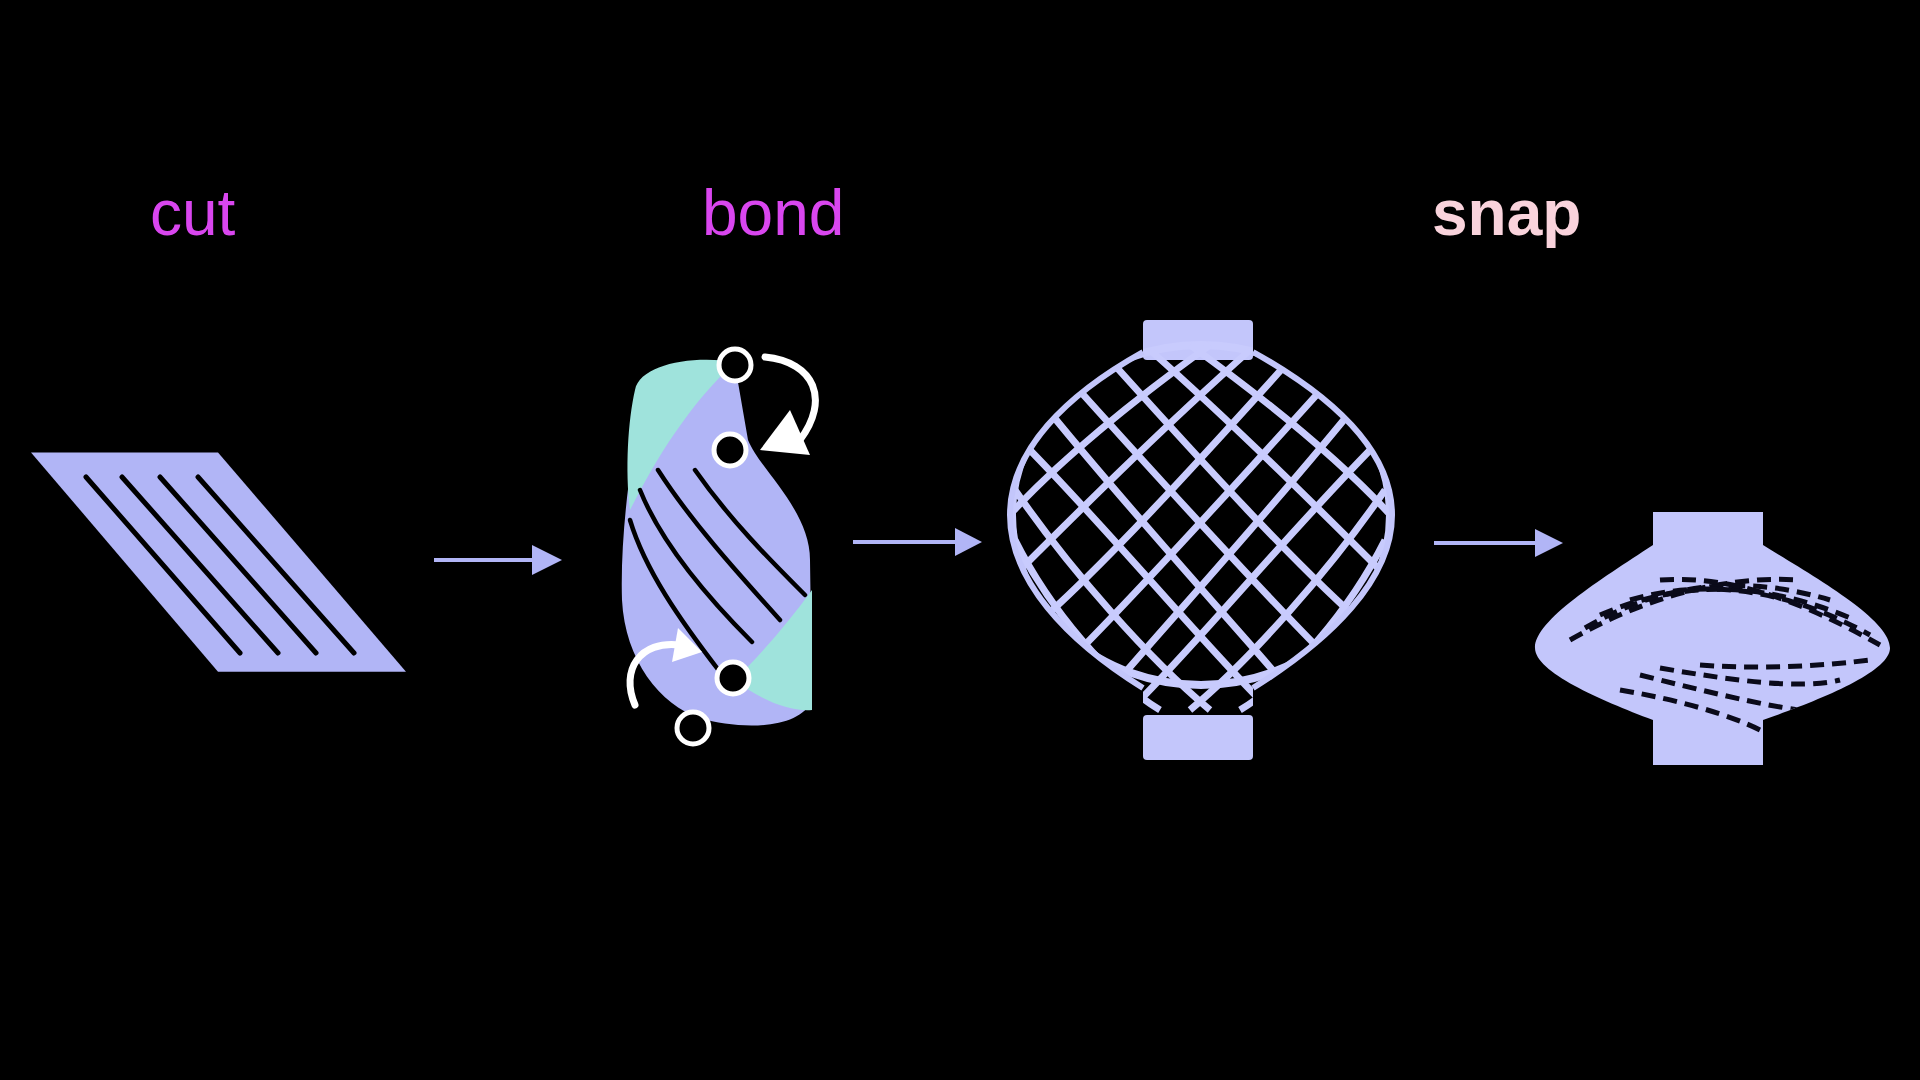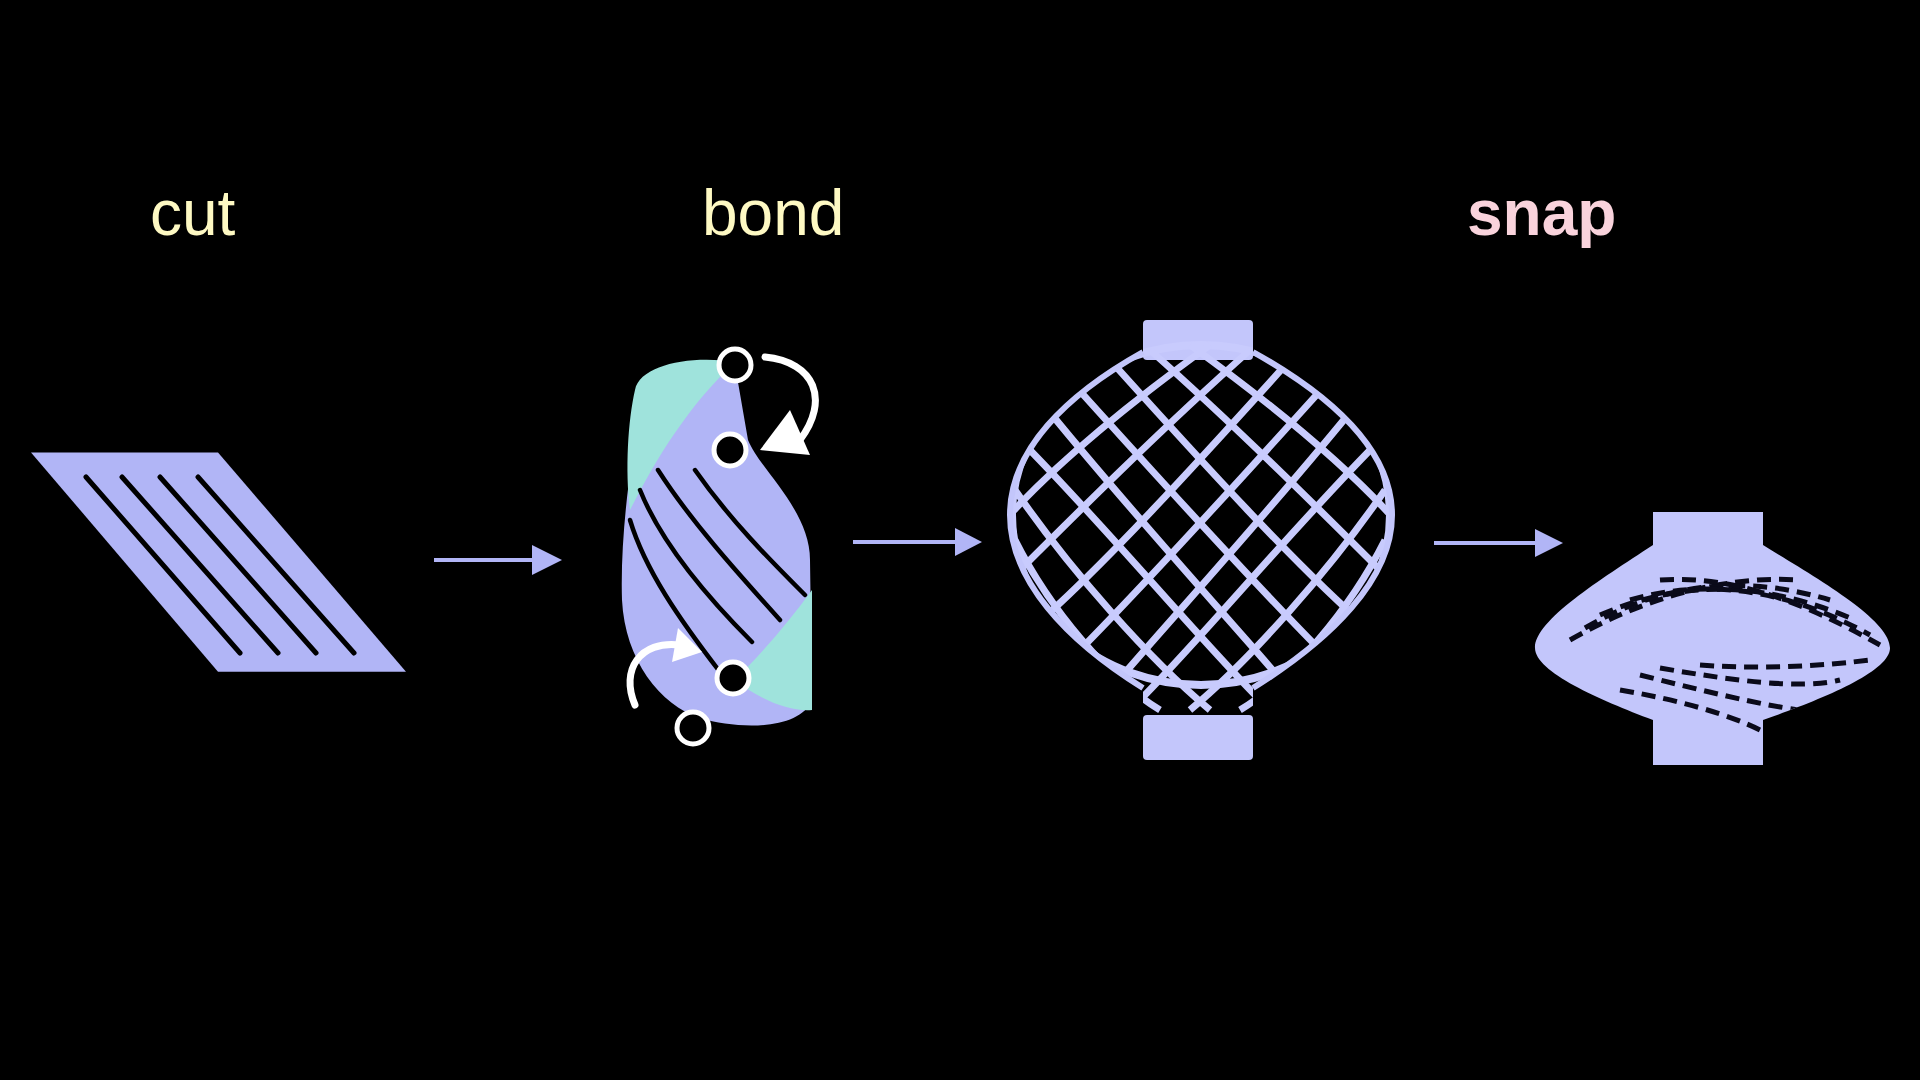--- a/index.html
+++ b/index.html
@@ -1,21 +1,21 @@
 <!DOCTYPE html>
 <html><head>
 <meta charset="utf-8">
 <style>
   html, body { margin: 0; padding: 0; background: #000; }
   body { width: 1920px; height: 1080px; overflow: hidden; position: relative; font-family: "Liberation Sans", sans-serif; }
   .stage { position: absolute; left: 0; top: 0; width: 1920px; height: 1080px; background: #000; }
-  .label { position: absolute; top: 176px; font-size: 64px; line-height: 74px; color: #fef9c3; white-space: nowrap; }
+  .label { position: absolute; top: 176px; font-size: 64px; line-height: 74px; color: #d946ef; white-space: nowrap; }
   .label-cut { left: 150px; }
   .label-bond { left: 662px; margin-left: 40px; }
-  .label-snap { left: 1467px; font-weight: bold; }
+  .label-snap { left: 1432px; font-weight: bold; }
   svg.art { position: absolute; left: 0; top: 0; }
 </style>
 </head>
 <body>
 
 <div class="stage">
 
   <div class="label label-cut">cut</div>
   <div class="label label-bond">bond</div>
   <div class="label label-snap" style="color:#f9d3dc">snap</div>

